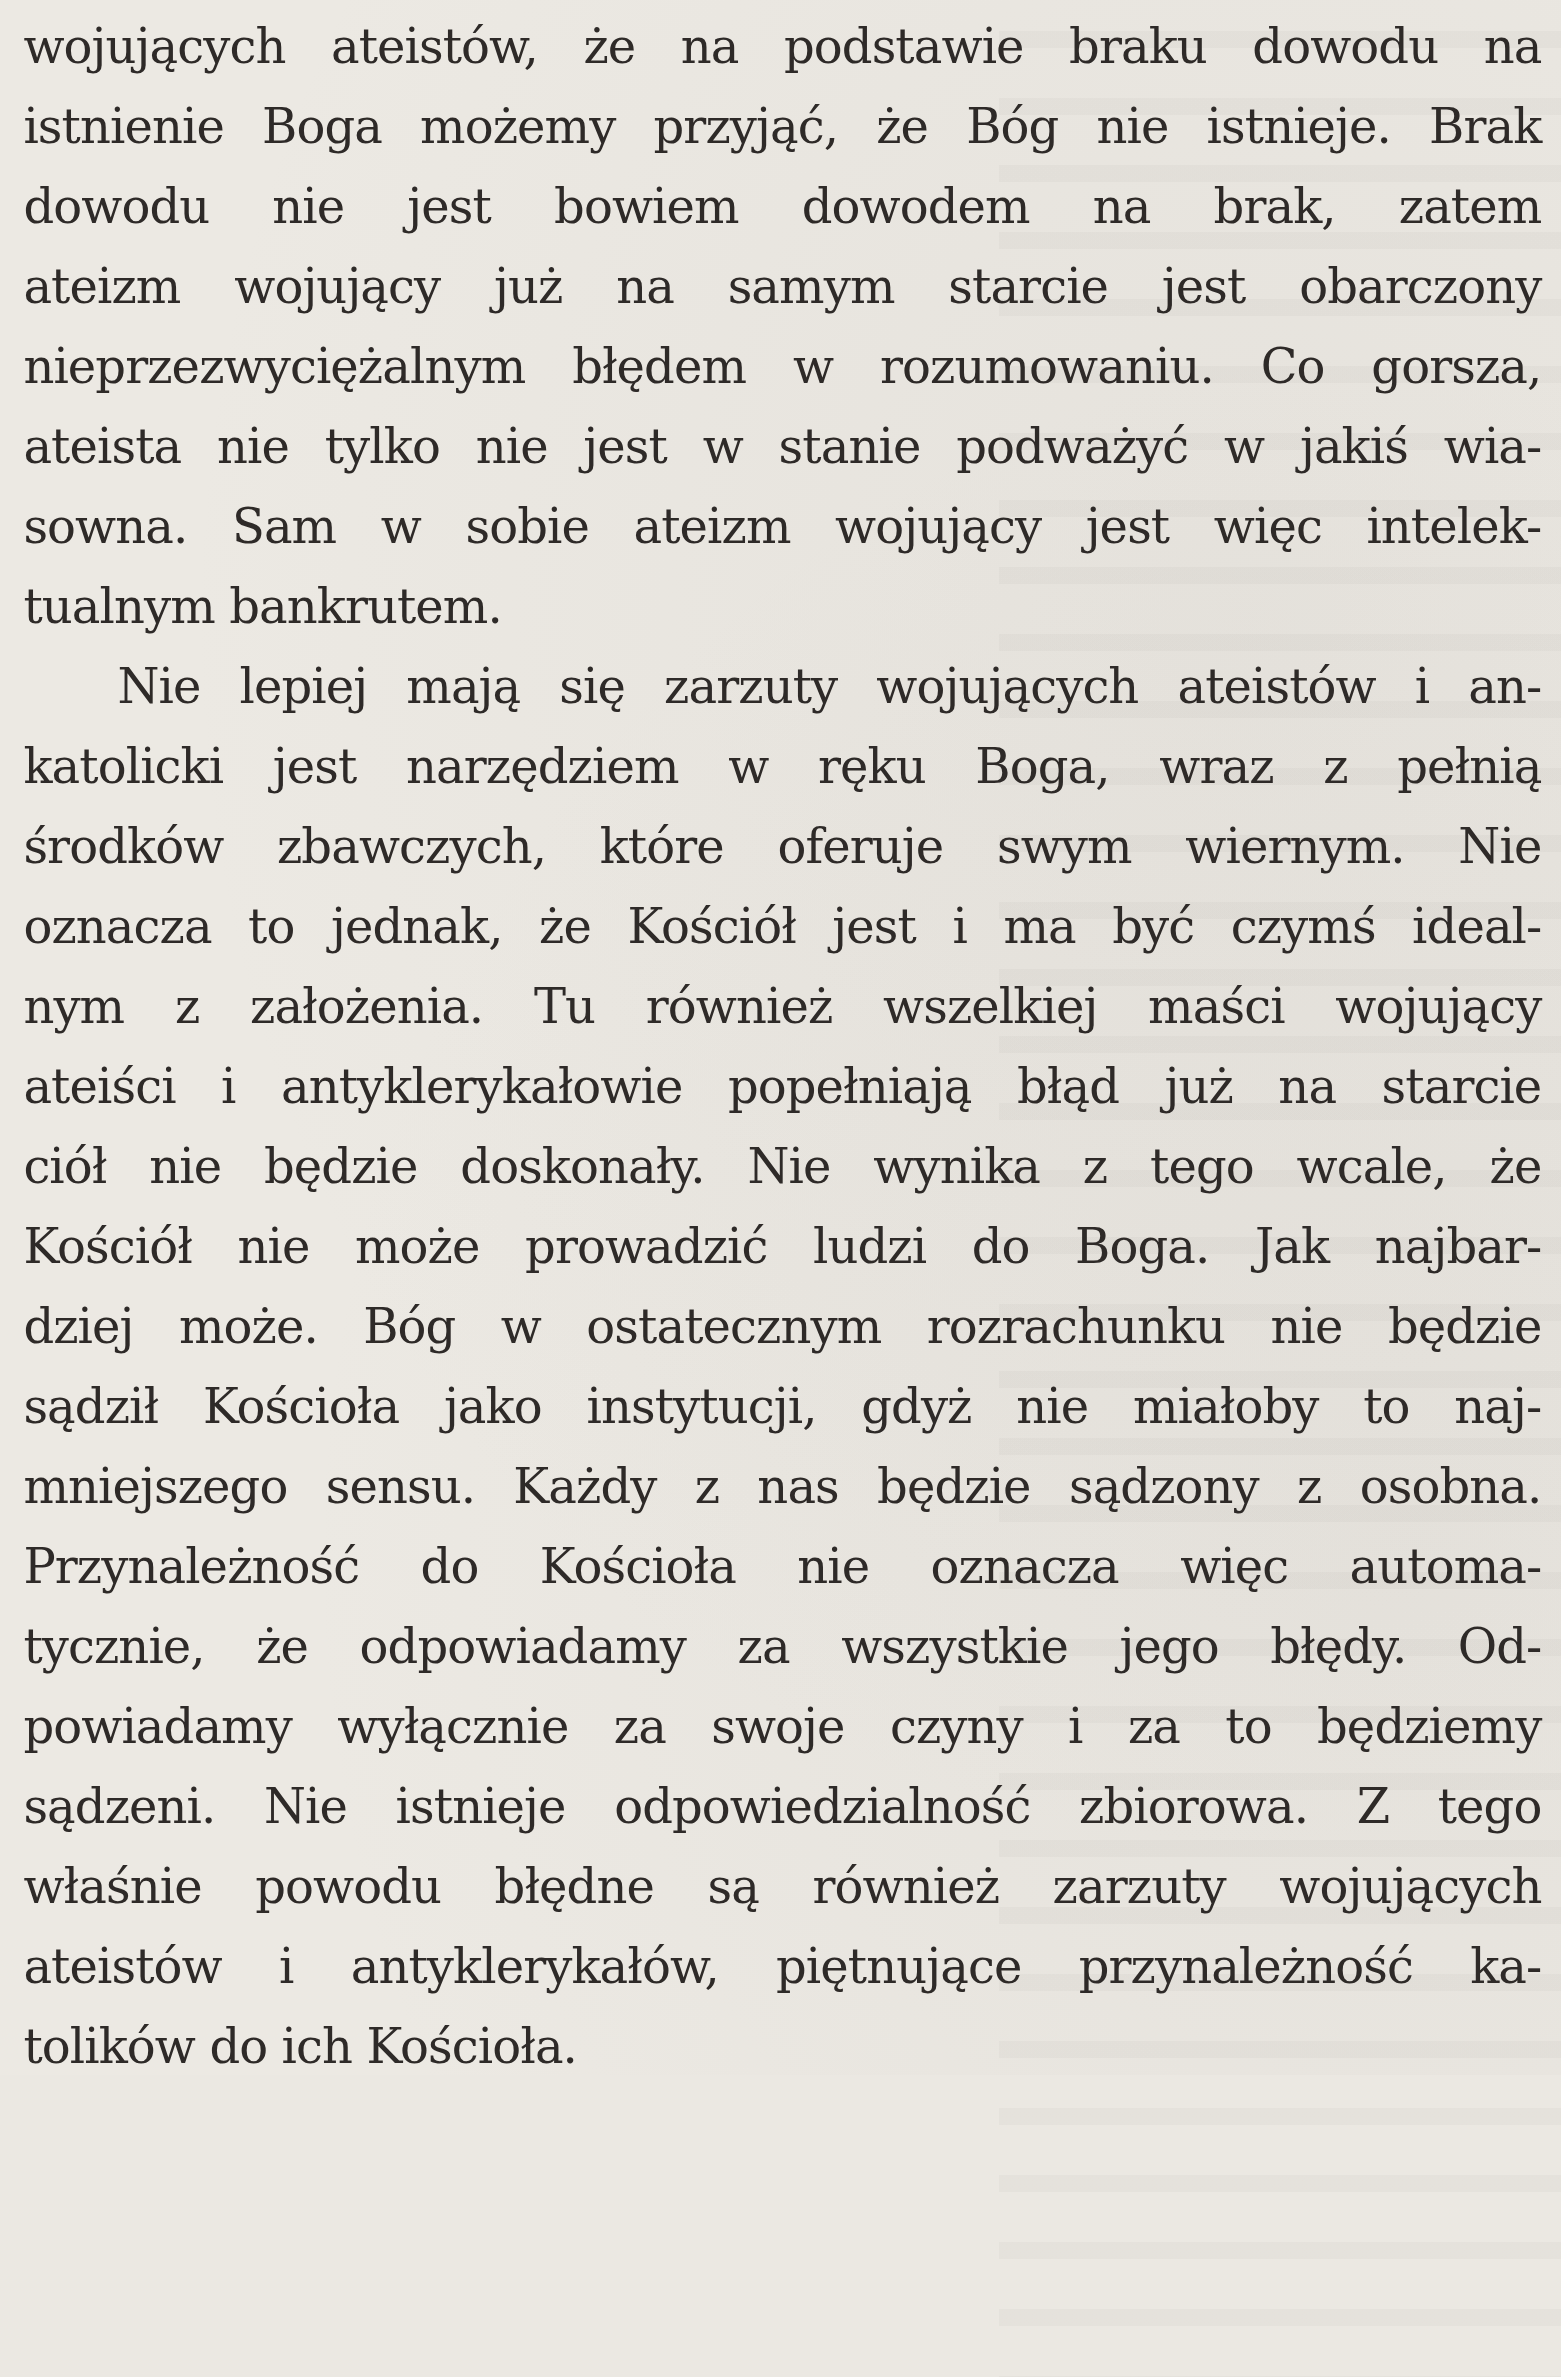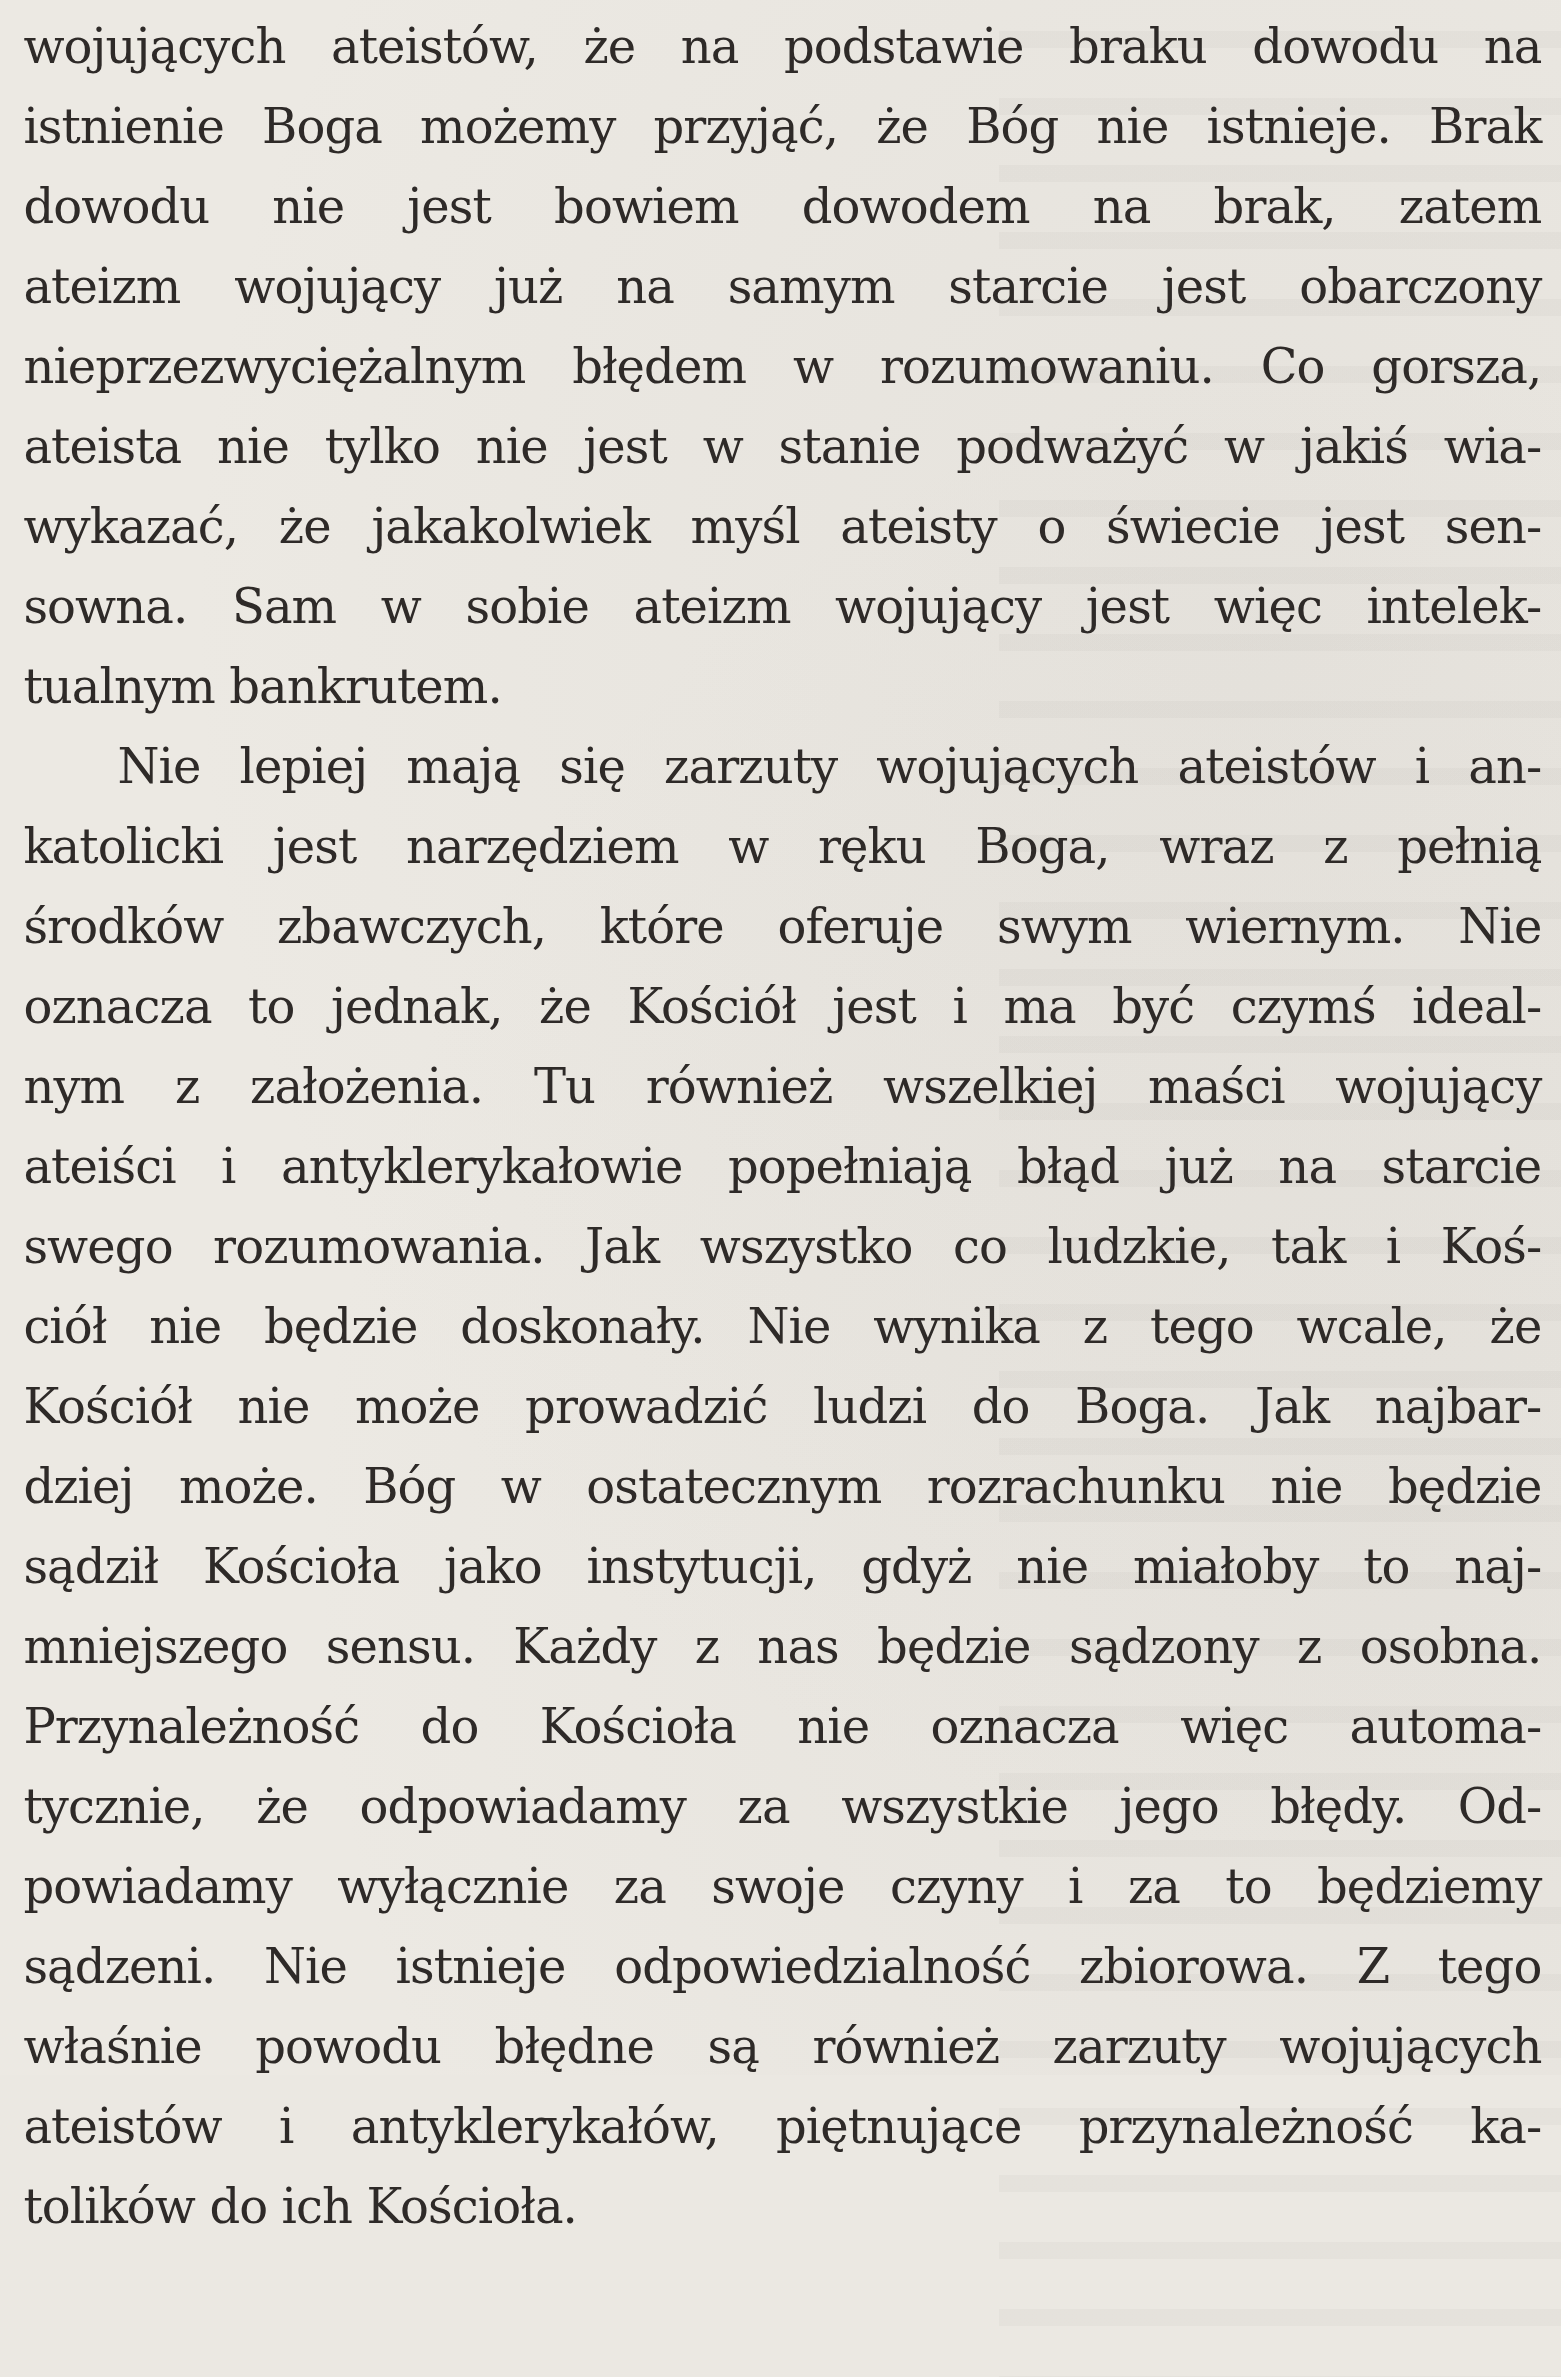--- a/index.html
+++ b/index.html
@@ -74,33 +74,31 @@
 
   <div class="text-block">
 
     <div class="paragraph">
       <span class="line">wojujących ateistów, że na podstawie braku dowodu na</span>
       <span class="line">istnienie Boga możemy przyjąć, że Bóg nie istnieje. Brak</span>
       <span class="line">dowodu nie jest bowiem dowodem na brak, zatem</span>
       <span class="line">ateizm wojujący już na samym starcie jest obarczony</span>
       <span class="line">nieprzezwyciężalnym błędem w rozumowaniu. Co gorsza,</span>
       <span class="line">ateista nie tylko nie jest w stanie podważyć w jakiś wia-</span>
-      <span class="line">wykazać, że jakakolwiek myśl ateisty o świecie jest sen-</span>
       <span class="line">sowna. Sam w sobie ateizm wojujący jest więc intelek-</span>
       <span class="line last">tualnym bankrutem.</span>
     </div>
 
     <div class="paragraph">
       <span class="line indent">Nie lepiej mają się zarzuty wojujących ateistów i an-</span>
       <span class="line">katolicki jest narzędziem w ręku Boga, wraz z pełnią</span>
       <span class="line">środków zbawczych, które oferuje swym wiernym. Nie</span>
       <span class="line">oznacza to jednak, że Kościół jest i ma być czymś ideal-</span>
       <span class="line">nym z założenia. Tu również wszelkiej maści wojujący</span>
       <span class="line">ateiści i antyklerykałowie popełniają błąd już na starcie</span>
-      <span class="line">swego rozumowania. Jak wszystko co ludzkie, tak i Koś-</span>
       <span class="line">ciół nie będzie doskonały. Nie wynika z tego wcale, że</span>
       <span class="line">Kościół nie może prowadzić ludzi do Boga. Jak najbar-</span>
       <span class="line">dziej może. Bóg w ostatecznym rozrachunku nie będzie</span>
       <span class="line">sądził Kościoła jako instytucji, gdyż nie miałoby to naj-</span>
       <span class="line">mniejszego sensu. Każdy z nas będzie sądzony z osobna.</span>
       <span class="line">Przynależność do Kościoła nie oznacza więc automa-</span>
       <span class="line">tycznie, że odpowiadamy za wszystkie jego błędy. Od-</span>
       <span class="line">powiadamy wyłącznie za swoje czyny i za to będziemy</span>
       <span class="line">sądzeni. Nie istnieje odpowiedzialność zbiorowa. Z tego</span>
       <span class="line">właśnie powodu błędne są również zarzuty wojujących</span>

